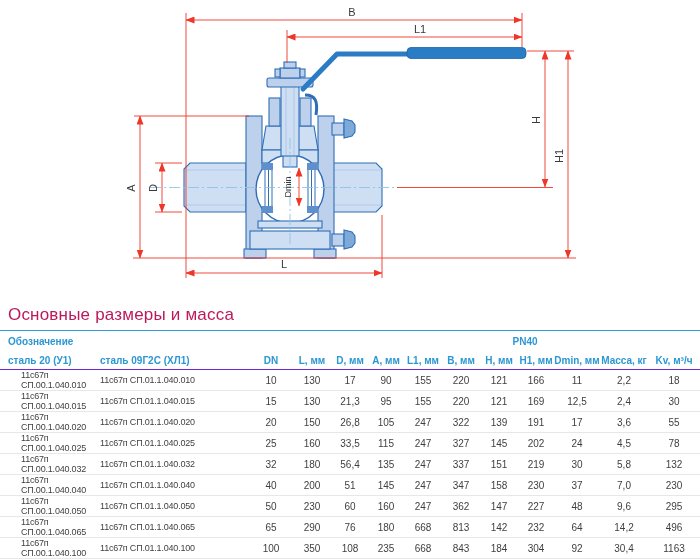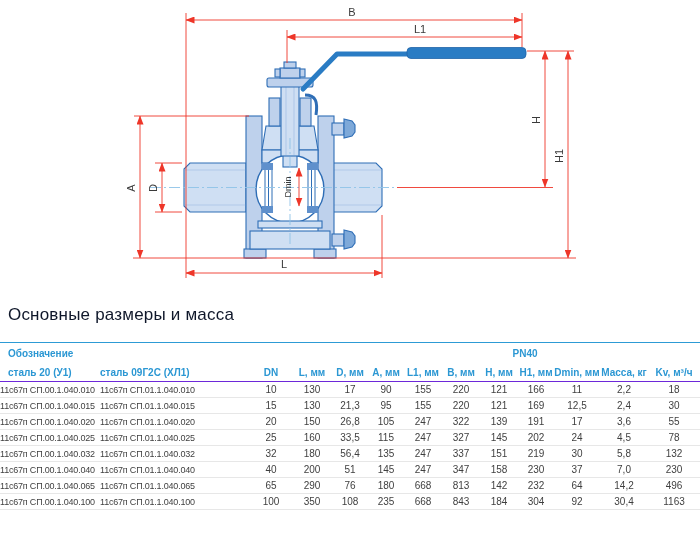--- a/index.html
+++ b/index.html
@@ -1,30 +1,30 @@
 <!DOCTYPE html>
 <html><head>
 <meta charset="utf-8">
 <style>
   html,body{margin:0;padding:0;width:700px;height:560px;background:#fff;overflow:hidden;
     font-family:"Liberation Sans",sans-serif;}
   .page{width:700px;height:560px;position:relative;}
   .diagram-area{width:700px;height:300px;position:relative;}
-  .title{margin:3px 0 16px 8px;font-size:17px;color:#0f172a;letter-spacing:.2px;height:23px;line-height:23px;}
+  .title{margin:3px 0 4px 8px;font-size:17px;color:#be185d;letter-spacing:.2px;height:23px;line-height:23px;}
   table{border-collapse:collapse;table-layout:fixed;width:700px;}
   thead th{font-size:10px;font-weight:bold;color:#2b97d3;text-align:center;padding:0;}
   thead tr.grp th{height:20px;border-top:1px solid #2d9bd5;vertical-align:middle;}
   thead tr.cols th{height:18px;border-bottom:1px solid #6d28d9;vertical-align:middle;}
   th.left{text-align:left;}
   th.pad8{padding-left:8px;}
   th.pn40{padding-left:100px;}
   tbody td{height:15px;padding:0;font-size:10px;color:#3f3f3f;text-align:center;
     border-bottom:1px solid #e7e7e7;vertical-align:middle;}
   tbody td.desig{font-size:9px;letter-spacing:-0.2px;text-align:left;}
-  tbody td.desig.first{padding-left:0;}
+  tbody td.desig.first{padding-left:21px;}
   svg text{font-family:"Liberation Sans",sans-serif;}
 </style>
 </head>
 <body>
 
 <div class="page">
 
   <div class="diagram-area">
     <svg width="700" height="300" viewBox="0 0 700 300">
       <defs>
@@ -257,20 +257,35 @@
           <td class="">145</td>
           <td class="">247</td>
           <td class="">347</td>
           <td class="">158</td>
           <td class="">230</td>
           <td class="">37</td>
           <td class="">7,0</td>
           <td class="">230</td>
         </tr>
         <tr>
+          <td class="desig first">11с67п СП.00.1.040.050</td>
+          <td class="desig">11с67п СП.01.1.040.050</td>
+          <td class="">50</td>
+          <td class="">230</td>
+          <td class="">60</td>
+          <td class="">160</td>
+          <td class="">247</td>
+          <td class="">362</td>
+          <td class="">147</td>
+          <td class="">227</td>
+          <td class="">48</td>
+          <td class="">9,6</td>
+          <td class="">295</td>
+        </tr>
+        <tr>
           <td class="desig first">11с67п СП.00.1.040.065</td>
           <td class="desig">11с67п СП.01.1.040.065</td>
           <td class="">65</td>
           <td class="">290</td>
           <td class="">76</td>
           <td class="">180</td>
           <td class="">668</td>
           <td class="">813</td>
           <td class="">142</td>
           <td class="">232</td>

